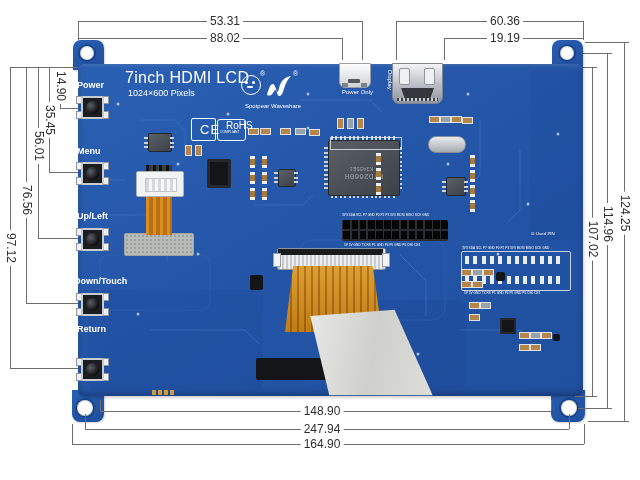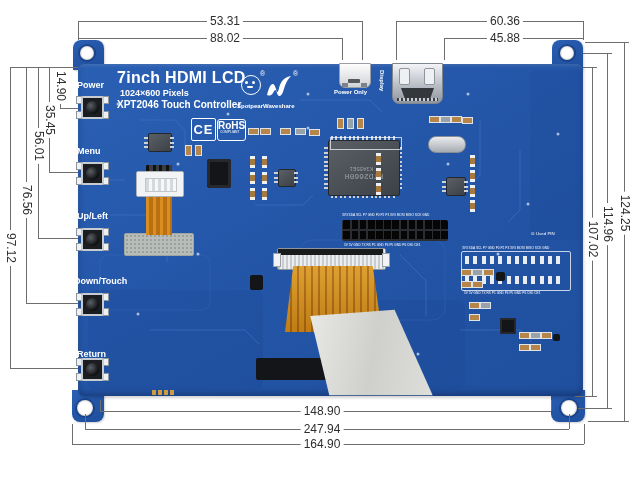--- a/index.html
+++ b/index.html
@@ -12,21 +12,21 @@
          box-shadow:inset 0 -3px 6px rgba(0,0,20,.28), inset 0 2px 3px rgba(255,255,255,.12), 1px 2px 3px rgba(0,0,0,.18);}
   .tab{box-shadow:1px 1px 2px rgba(0,0,0,.18);}
   .hole{background:#fff;border-radius:50%;box-shadow:inset 0 0 2px rgba(0,0,0,.45),0 0 0 2px rgba(10,35,90,.35);}
   
   svg.dims{left:0;top:0;z-index:10;pointer-events:none;}
   .dim-label{z-index:11;background:#fff;color:#2e2e2e;font-size:12px;line-height:13px;
              transform:translate(-50%,-50%);padding:0 3px;white-space:nowrap;}
   .dim-label.v{writing-mode:vertical-rl;padding:3px 0;}
   
   .silk{color:#fff;white-space:nowrap;z-index:5;}
-  .b{font-weight:bold;}
+  .b{font-weight:normal;margin-left:8px;}
   .micro{font-size:8px;transform-origin:0 0;}
   
   .tact{width:25px;height:25px;z-index:5;}
   .tact .pin{position:absolute;width:4px;height:6px;background:#eef1f3;border:1px solid #8e959c;}
   .tact .body{position:absolute;left:2px;top:2px;width:19px;height:19px;background:#1b1d20;
               border:2px solid #c7ccd1;border-radius:2px;}
   .tact .cap{position:absolute;left:7px;top:7px;width:13px;height:13px;border-radius:50%;
              background:radial-gradient(circle at 35% 35%,#5a5f66,#0c0d0f 72%);}
   .btn-label{font-size:9px;font-weight:bold;color:#fff;z-index:5;white-space:nowrap;}
   
@@ -105,21 +105,20 @@
   <div class="abs" style="left:392px;top:63px;width:49px;height:39px;z-index:4;background:linear-gradient(180deg,#f3f4f6,#b9bec6 55%,#8f959e);border:1px solid #80868d;border-radius:0 0 7px 7px;">
     <div class="abs" style="left:6px;top:4px;width:9px;height:15px;background:#eef0f3;border:1px solid #8f959c;border-radius:2px;"></div>
     <div class="abs" style="left:31px;top:4px;width:9px;height:15px;background:#eef0f3;border:1px solid #8f959c;border-radius:2px;"></div>
     <div class="abs" style="left:8px;top:24px;width:33px;height:11px;background:#34373c;clip-path:polygon(0 0,100% 0,88% 100%,12% 100%);"></div>
     <div class="abs" style="left:4px;top:34px;width:41px;height:3px;background:repeating-linear-gradient(90deg,#3a3d42 0 2px,#c9ced4 2px 4px);"></div>
   </div>
   <div class="abs silk b" style="left:379px;top:70px;font-size:6px;writing-mode:vertical-rl;">Display</div>
 
   <div class="abs silk b" style="left:117px;top:69px;font-size:16px;letter-spacing:.3px;">7inch HDMI LCD</div>
   <div class="abs silk b" style="left:120px;top:88px;font-size:9px;">1024×600 Pixels</div>
-  <div class="abs silk b" style="left:117px;top:99px;font-size:10px;">XPT2046 Touch Controller</div>
 
   <div class="abs" style="left:241px;top:75px;width:18px;height:18px;border:1.6px solid #fff;border-radius:50%;z-index:5;">
     <div class="abs" style="left:3px;top:5px;width:3px;height:3px;background:#fff;border-radius:50%;"></div>
     <div class="abs" style="left:10px;top:5px;width:3px;height:3px;background:#fff;border-radius:50%;"></div>
     <div class="abs" style="left:5px;top:10px;width:6px;height:2px;background:#fff;border-radius:1px;"></div>
   </div>
   <div class="abs silk" style="left:260px;top:70px;font-size:7px;">®</div>
   <div class="abs silk b" style="left:237px;top:103px;font-size:6px;">Spotpear</div>
   <svg class="abs" width="28" height="24" style="left:265px;top:74px;z-index:5;" viewBox="0 0 28 24">
     <path d="M2,21 C5,8 9,7 11,15 C12,19 13,19 14,14 C16,6 20,3 26,2 C21,7 20,12 18,18 C16,23 13,23 12,19 C11,15 10,15 8,19 C6,22 4,22 2,21 Z" fill="#fff"></path>
@@ -164,21 +163,21 @@
   </div>
   <div class="abs btn-label" style="left:74px;top:276px;">Down/Touch</div>
   <div class="abs tact" style="left:79px;top:291px;">
     <div class="pin" style="left:-3px;top:2px;"></div>
       <div class="pin" style="left:24px;top:2px;"></div>
     <div class="pin" style="left:-3px;top:17px;"></div>
       <div class="pin" style="left:24px;top:17px;"></div>
     <div class="body"></div>
       <div class="cap"></div>
   </div>
-  <div class="abs btn-label" style="left:77px;top:349px;">Return</div>
+  <div class="abs btn-label" style="left:77px;top:324px;">Return</div>
   <div class="abs tact" style="left:79px;top:356px;">
     <div class="pin" style="left:-3px;top:2px;"></div>
       <div class="pin" style="left:24px;top:2px;"></div>
     <div class="pin" style="left:-3px;top:17px;"></div>
       <div class="pin" style="left:24px;top:17px;"></div>
     <div class="body"></div>
       <div class="cap"></div>
   </div>
 
   <div class="abs pins-h" style="left:331px;top:136px;width:64px;"></div>
@@ -328,21 +327,21 @@
         <line x1="569" y1="414" x2="569" y2="429"></line>
       <line x1="72" y1="444" x2="584" y2="444"></line>
         <line x1="72" y1="424" x2="72" y2="444"></line>
         <line x1="584" y1="424" x2="584" y2="444"></line>
     </g>
   </svg>
 
   <div class="abs dim-label" style="left:225px;top:21px;">53.31</div>
   <div class="abs dim-label" style="left:225px;top:38px;">88.02</div>
   <div class="abs dim-label" style="left:505px;top:21px;">60.36</div>
-  <div class="abs dim-label" style="left:505px;top:38px;">45.88</div>
+  <div class="abs dim-label" style="left:505px;top:38px;">19.19</div>
   <div class="abs dim-label v" style="left:60px;top:86px;">14.90</div>
   <div class="abs dim-label v" style="left:49px;top:120px;">35.45</div>
   <div class="abs dim-label v" style="left:38px;top:146px;">56.01</div>
   <div class="abs dim-label v" style="left:26px;top:200px;">76.56</div>
   <div class="abs dim-label v" style="left:10px;top:248px;">97.12</div>
   <div class="abs dim-label v" style="left:592px;top:239px;">107.02</div>
   <div class="abs dim-label v" style="left:607px;top:224px;">114.96</div>
   <div class="abs dim-label v" style="left:624px;top:213px;">124.25</div>
   <div class="abs dim-label" style="left:322px;top:411px;">148.90</div>
   <div class="abs dim-label" style="left:322px;top:429px;">247.94</div>

